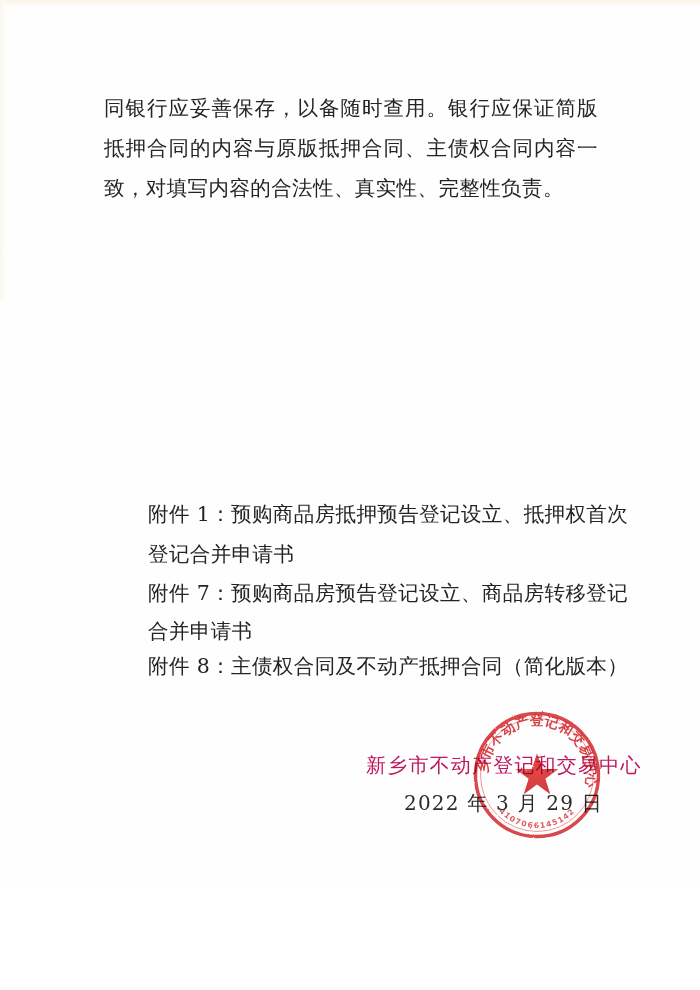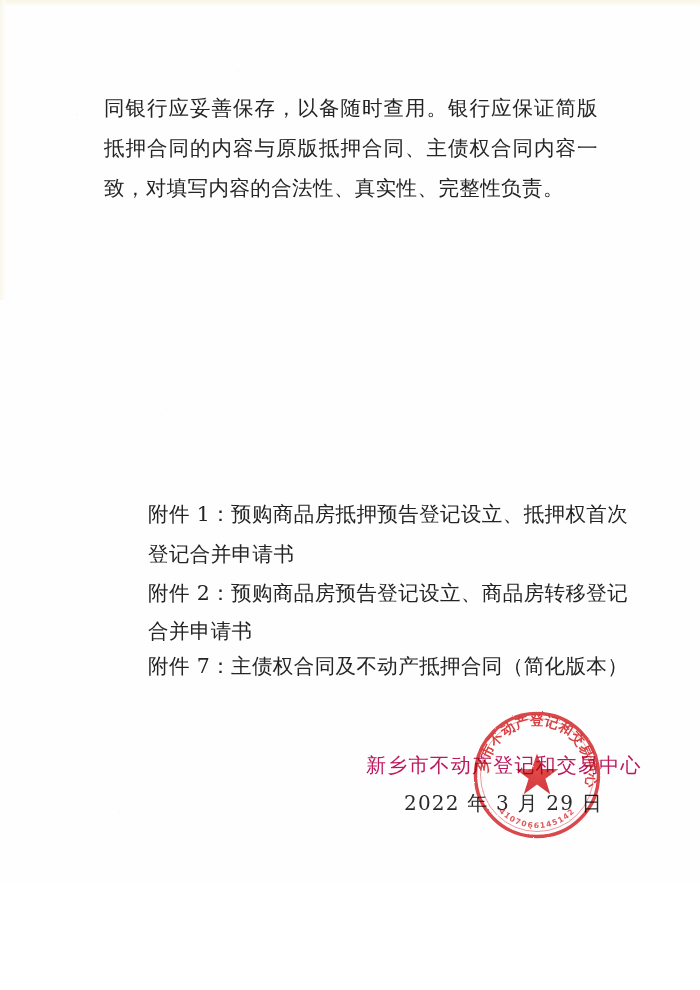--- a/index.html
+++ b/index.html
@@ -168,22 +168,22 @@
   <div class="scan-edge-top"></div>
   <div class="scan-edge-left"></div>
   <div class="paper-noise"></div>
 
   <div class="body-col">
     <p class="para">同银行应妥善保存，以备随时查用。银行应保证简版抵押合同的内容与原版抵押合同、主债权合同内容一致，对填写内容的合法性、真实性、完整性负责。</p>
   </div>
 
   <div class="attach-block">
     <p class="attach-line first">附件 1：预购商品房抵押预告登记设立、抵押权首次登记合并申请书</p>
-    <p class="attach-line">附件 2：预购商品房预告登记设立、商品房转移登记合并申请书</p>
-    <p class="attach-line tight">附件 7：主债权合同及不动产抵押合同（简化版本）</p>
+    <p class="attach-line">附件 7：预购商品房预告登记设立、商品房转移登记合并申请书</p>
+    <p class="attach-line tight">附件 8：主债权合同及不动产抵押合同（简化版本）</p>
   </div>
 
   <div class="signature-block">
     <div class="sig-org">新乡市不动产登记和交易中心</div>
     <div class="sig-date">2022 年 3 月 29 日</div>
   </div>
 
   <div class="seal">
     <svg viewBox="0 0 138 138" xmlns="http://www.w3.org/2000/svg">
       <defs>

